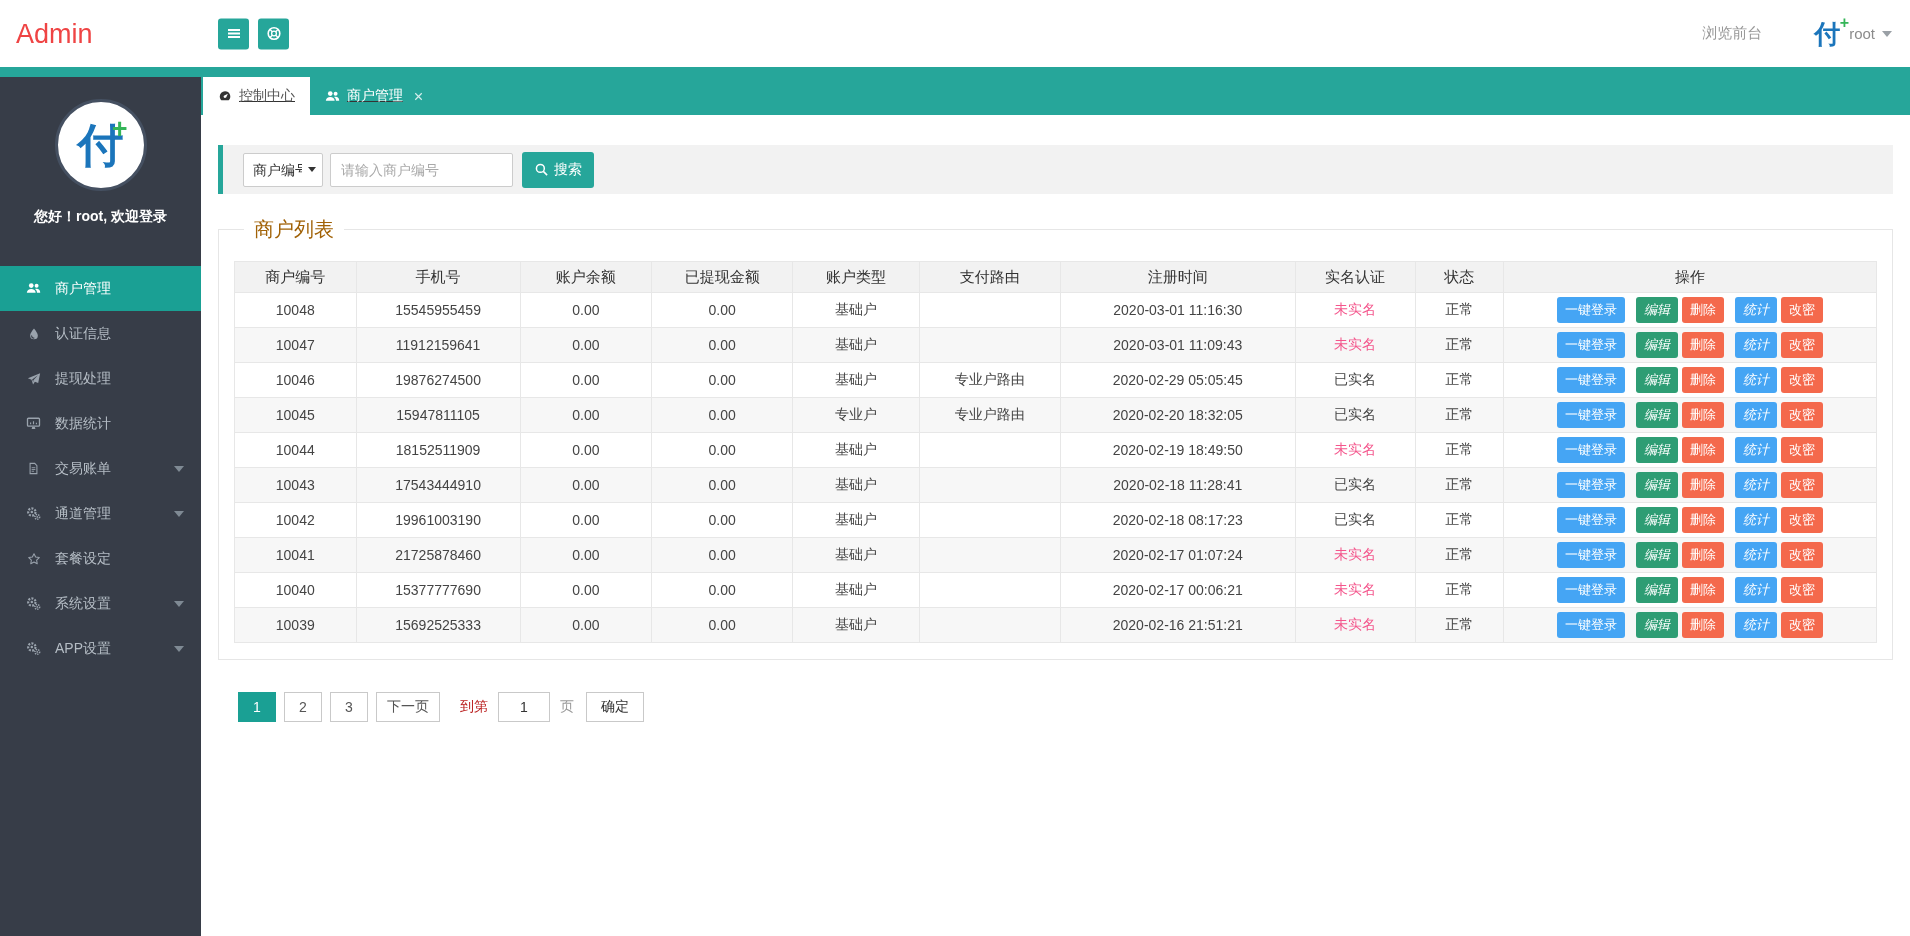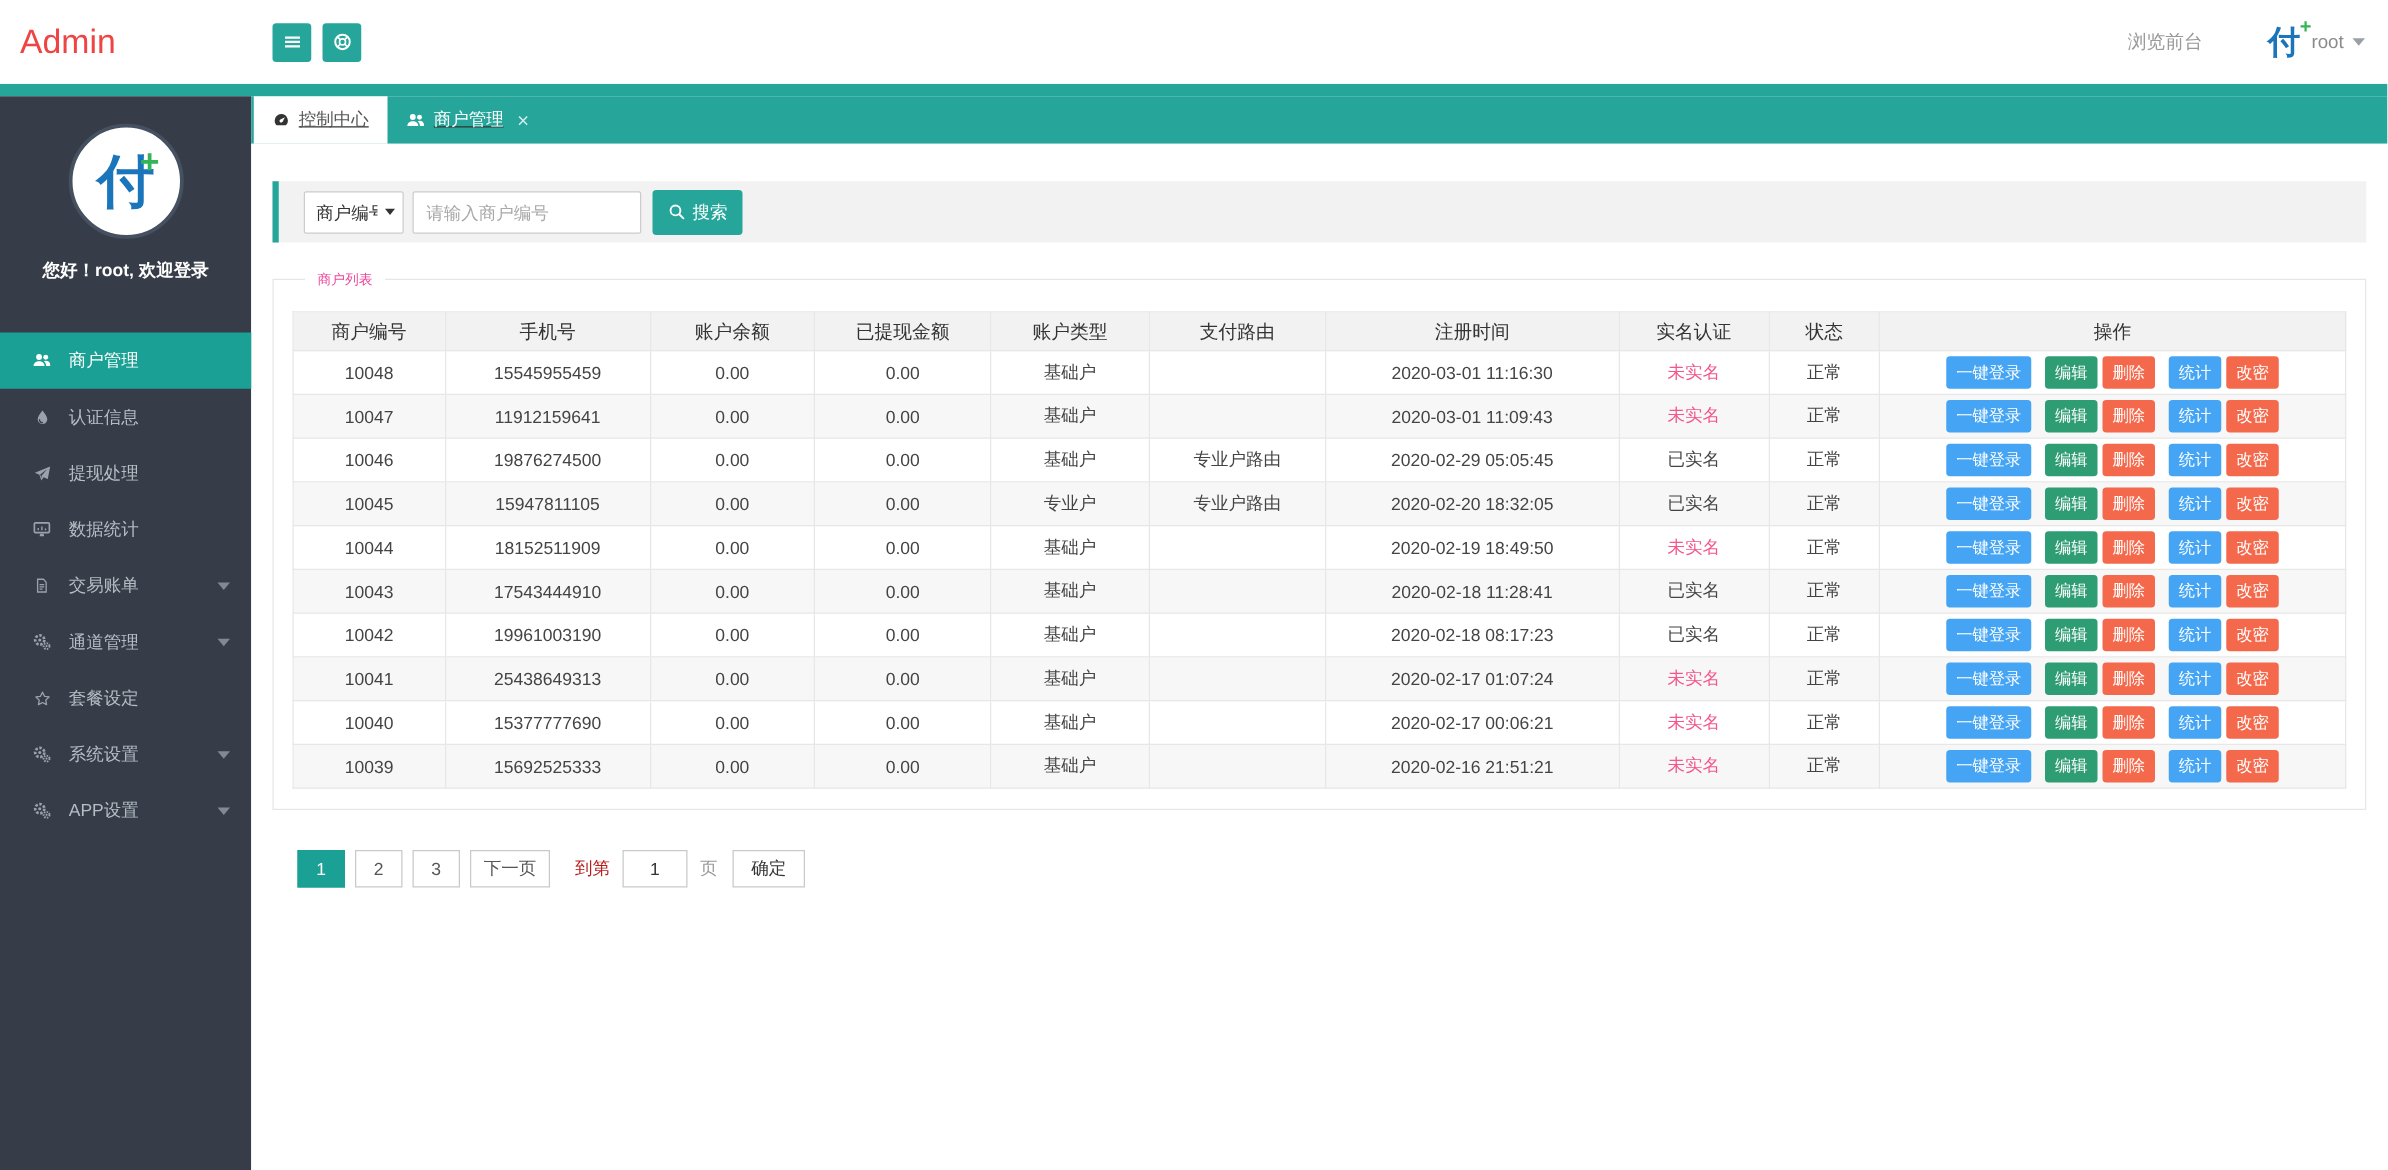--- a/index.html
+++ b/index.html
@@ -83,30 +83,30 @@
     width:0;height:0;border-left:4px solid transparent;border-right:4px solid transparent;
     border-top:5px solid #333;}
   .search-input{width:183px;height:34px;border:1px solid #ccc;border-radius:2px;
     padding:0 10px;font-size:14px;font-family:inherit;color:#333;margin-right:9px;}
   .search-input::placeholder{color:#a9a9a9;}
   .search-btn{height:36px;background:var(--accent);color:#fff;border:none;border-radius:3px;
     font-size:14px;padding:0 12px;display:flex;align-items:center;gap:5px;cursor:pointer;font-family:Liberation Serif, serif;}
 
   
   .list-fieldset{margin-top:22px;border:1px solid #e6e6e6;padding:10px 15px 16px;}
-  .list-fieldset legend{font-size:11px;color:#ec4899;padding:0 10px;margin-left:10px;}
+  .list-fieldset legend{font-size:20px;color:#a16207;padding:0 10px;margin-left:10px;}
   table{width:100%;border-collapse:collapse;table-layout:fixed;margin-top:8px;}
   th{background:#f2f2f2;font-weight:400;font-size:15px;color:#333;height:31px;
     border:1px solid #e7e7e7;}
   td{border:1px solid #e7e7e7;height:35px;text-align:center;font-size:14px;color:#444;}
   tbody tr:nth-child(even){background:#f7f7f7;}
   .realname-no{color:var(--pink);}
   .act{border:none;border-radius:3px;color:#fff;font-size:13px;padding:4px 8px;
     cursor:pointer;margin:0 2px;font-family:inherit;}
-  .act.ml{margin-left:9px;}
+  .act.ml{margin-left:9px;font-style:italic;}
   .act-login,.act-stat{background:var(--blue);}
   .act-edit{background:var(--green);}
   .act-del,.act-pwd{background:var(--red);}
 
   
   .pagination{display:flex;align-items:center;margin:32px 0 0 20px;font-size:14px;}
   .page-btn{min-width:38px;height:30px;border:1px solid #c9c9c9;background:#fff;color:#555;
     display:flex;align-items:center;justify-content:center;margin-right:8px;cursor:pointer;
     font-family:inherit;font-size:14px;padding:0 10px;}
   .page-btn.current{background:var(--accent-active);border-color:var(--accent-active);color:#fff;}
@@ -416,21 +416,21 @@
                 <td>0.00</td>
                 <td>基础户</td>
                 <td></td>
                 <td>2020-02-18 08:17:23</td>
                 <td>已实名</td>
                 <td>正常</td>
                 <td><button class="act act-login">一键登录</button><button class="act act-edit ml">编辑</button><button class="act act-del">删除</button><button class="act act-stat ml">统计</button><button class="act act-pwd">改密</button></td>
               </tr>
               <tr>
                 <td>10041</td>
-                <td>25438649313</td>
+                <td>21725878460</td>
                 <td>0.00</td>
                 <td>0.00</td>
                 <td>基础户</td>
                 <td></td>
                 <td>2020-02-17 01:07:24</td>
                 <td class="realname-no">未实名</td>
                 <td>正常</td>
                 <td><button class="act act-login">一键登录</button><button class="act act-edit ml">编辑</button><button class="act act-del">删除</button><button class="act act-stat ml">统计</button><button class="act act-pwd">改密</button></td>
               </tr>
               <tr>

